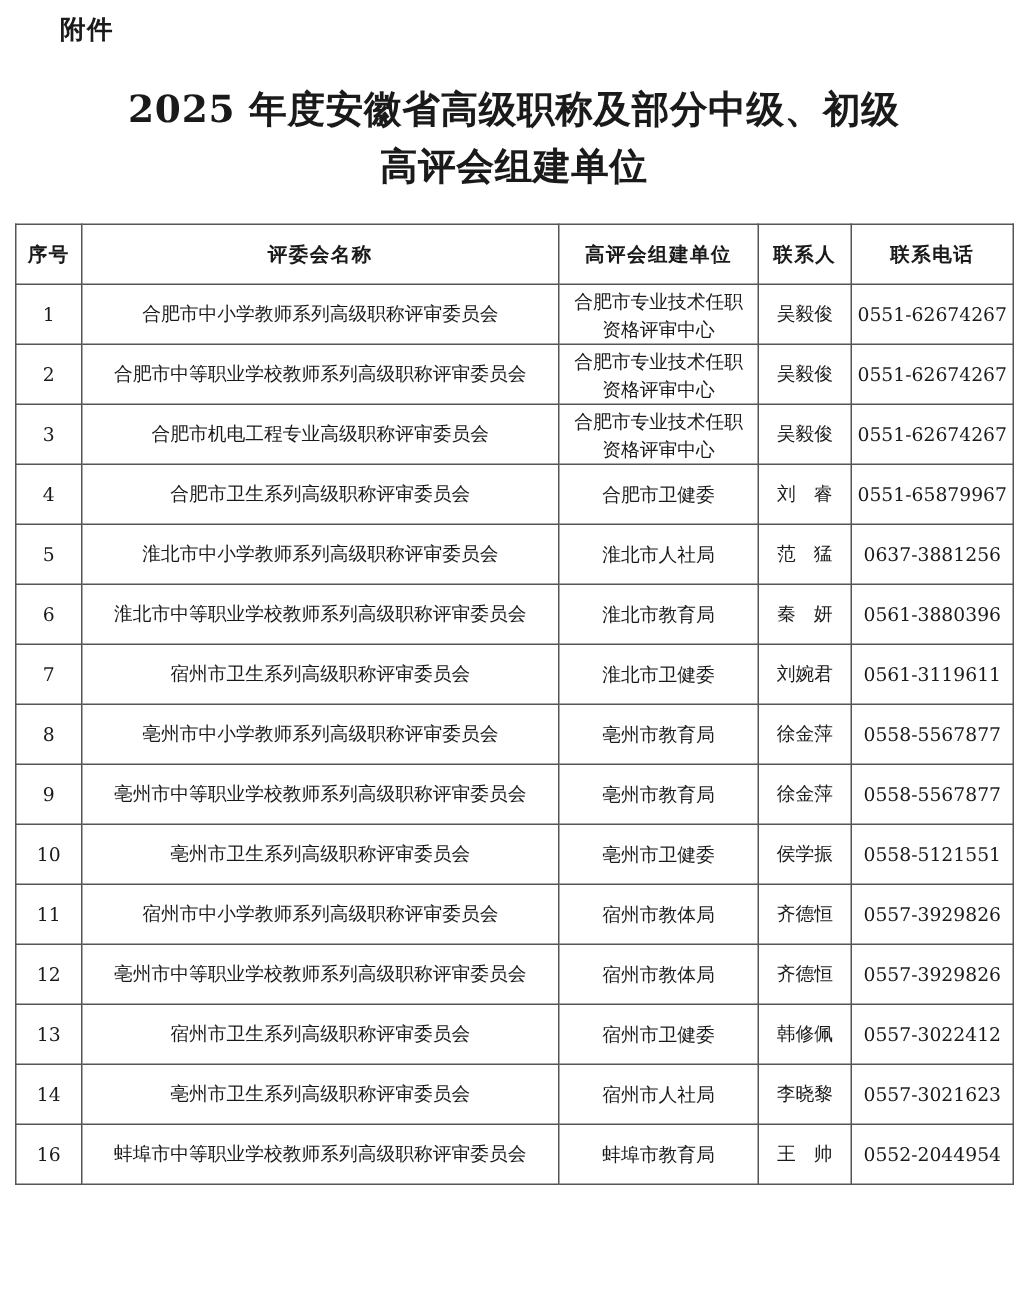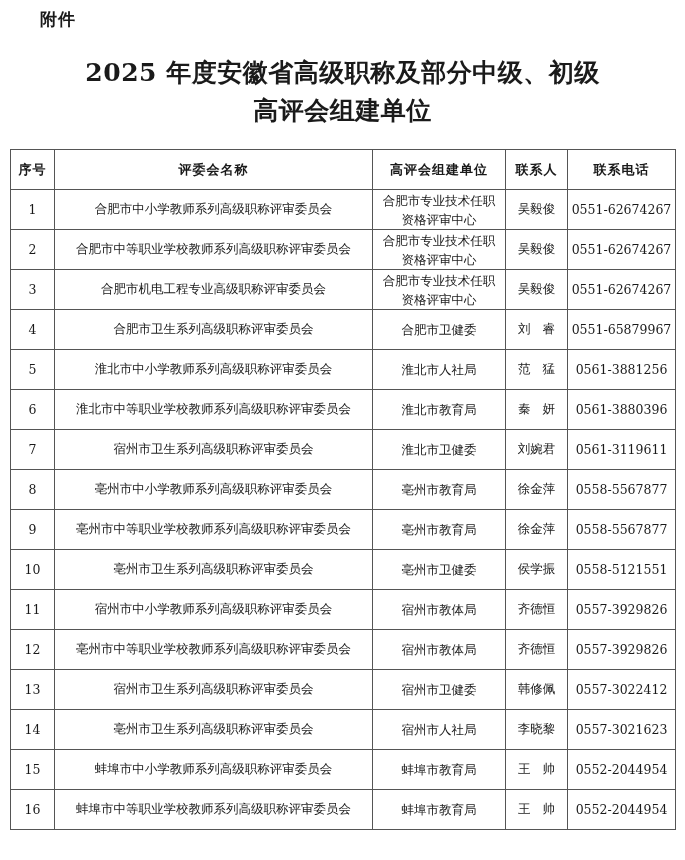--- a/index.html
+++ b/index.html
@@ -144,21 +144,21 @@
         <td class="col-contact"><span class="spaced-name">刘睿</span></td>
         <td class="col-phone">0551-65879967</td>
       </tr>
       <tr>
         <td class="col-index">5</td>
         <td class="col-name">淮北市中小学教师系列高级职称评审委员会</td>
         <td class="col-org">
           <span class="org-line">淮北市人社局</span>
         </td>
         <td class="col-contact"><span class="spaced-name">范猛</span></td>
-        <td class="col-phone">0561-3881256</td>
+        <td class="col-phone">0637-3881256</td>
       </tr>
       <tr>
         <td class="col-index">6</td>
         <td class="col-name">淮北市中等职业学校教师系列高级职称评审委员会</td>
         <td class="col-org">
           <span class="org-line">淮北市教育局</span>
         </td>
         <td class="col-contact"><span class="spaced-name">秦妍</span></td>
         <td class="col-phone">0561-3880396</td>
       </tr>
@@ -228,31 +228,22 @@
       <tr>
         <td class="col-index">14</td>
         <td class="col-name">亳州市卫生系列高级职称评审委员会</td>
         <td class="col-org">
           <span class="org-line">宿州市人社局</span>
         </td>
         <td class="col-contact"><span>李晓黎</span></td>
         <td class="col-phone">0557-3021623</td>
       </tr>
       <tr>
-        <td class="col-index">15</td>
-        <td class="col-name">蚌埠市中小学教师系列高级职称评审委员会</td>
+        <td class="col-index">16</td>
+        <td class="col-name">蚌埠市中等职业学校教师系列高级职称评审委员会</td>
         <td class="col-org">
           <span class="org-line">蚌埠市教育局</span>
         </td>
         <td class="col-contact"><span class="spaced-name">王帅</span></td>
         <td class="col-phone">0552-2044954</td>
       </tr>
-      <tr>
-        <td class="col-index">16</td>
-        <td class="col-name">蚌埠市中等职业学校教师系列高级职称评审委员会</td>
-        <td class="col-org">
-          <span class="org-line">蚌埠市教育局</span>
-        </td>
-        <td class="col-contact"><span class="spaced-name">王帅</span></td>
-        <td class="col-phone">0552-2044954</td>
-      </tr>
     </tbody>
 </table>
 
 </body></html>

